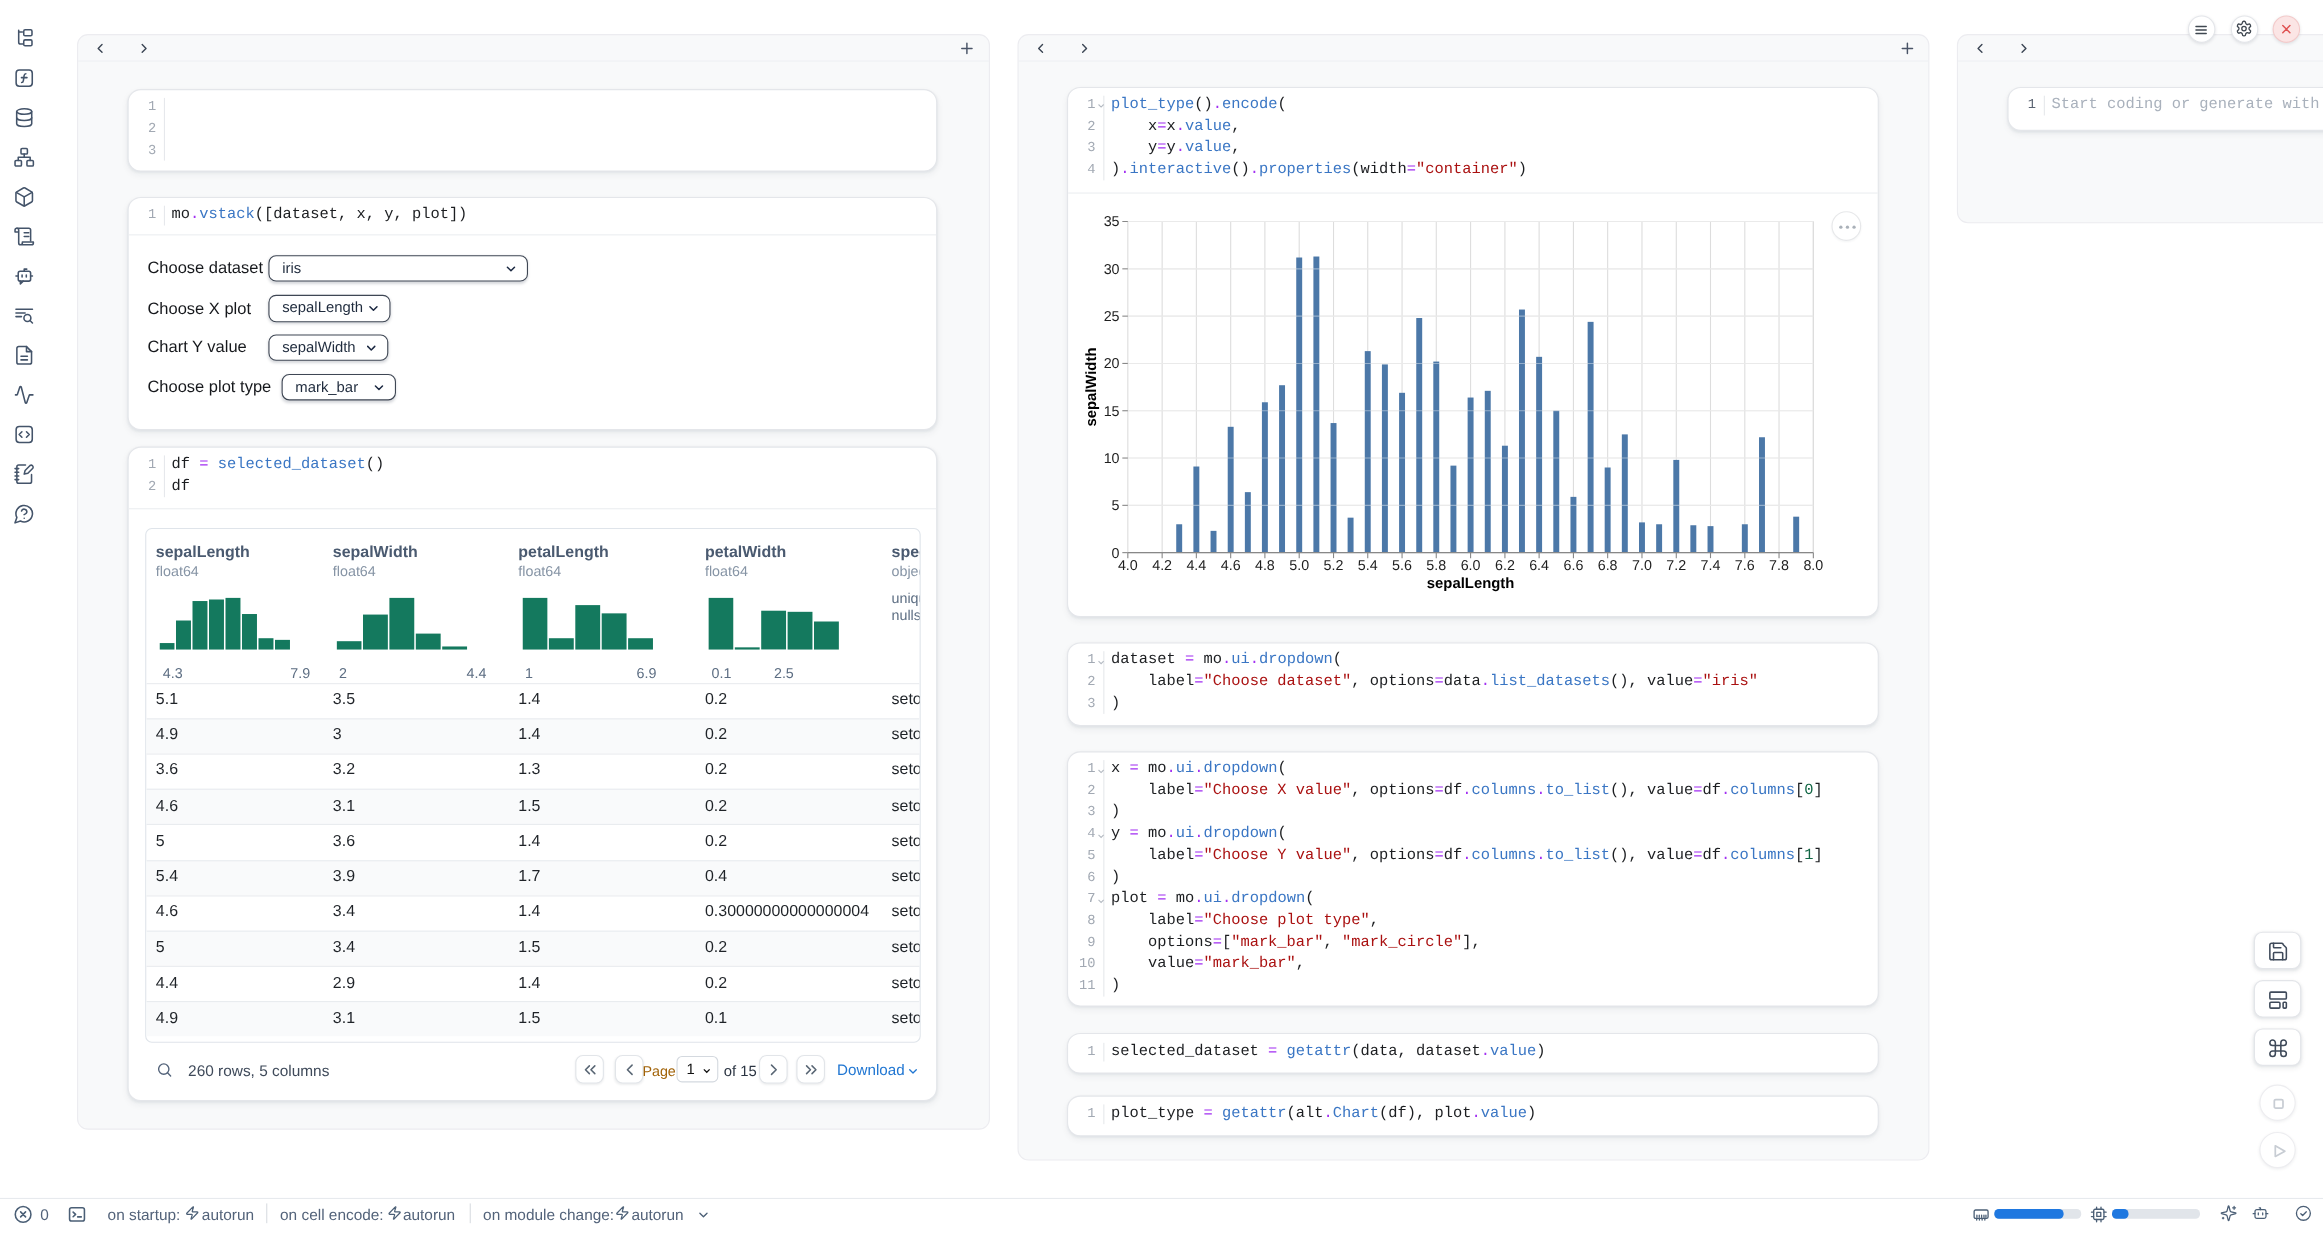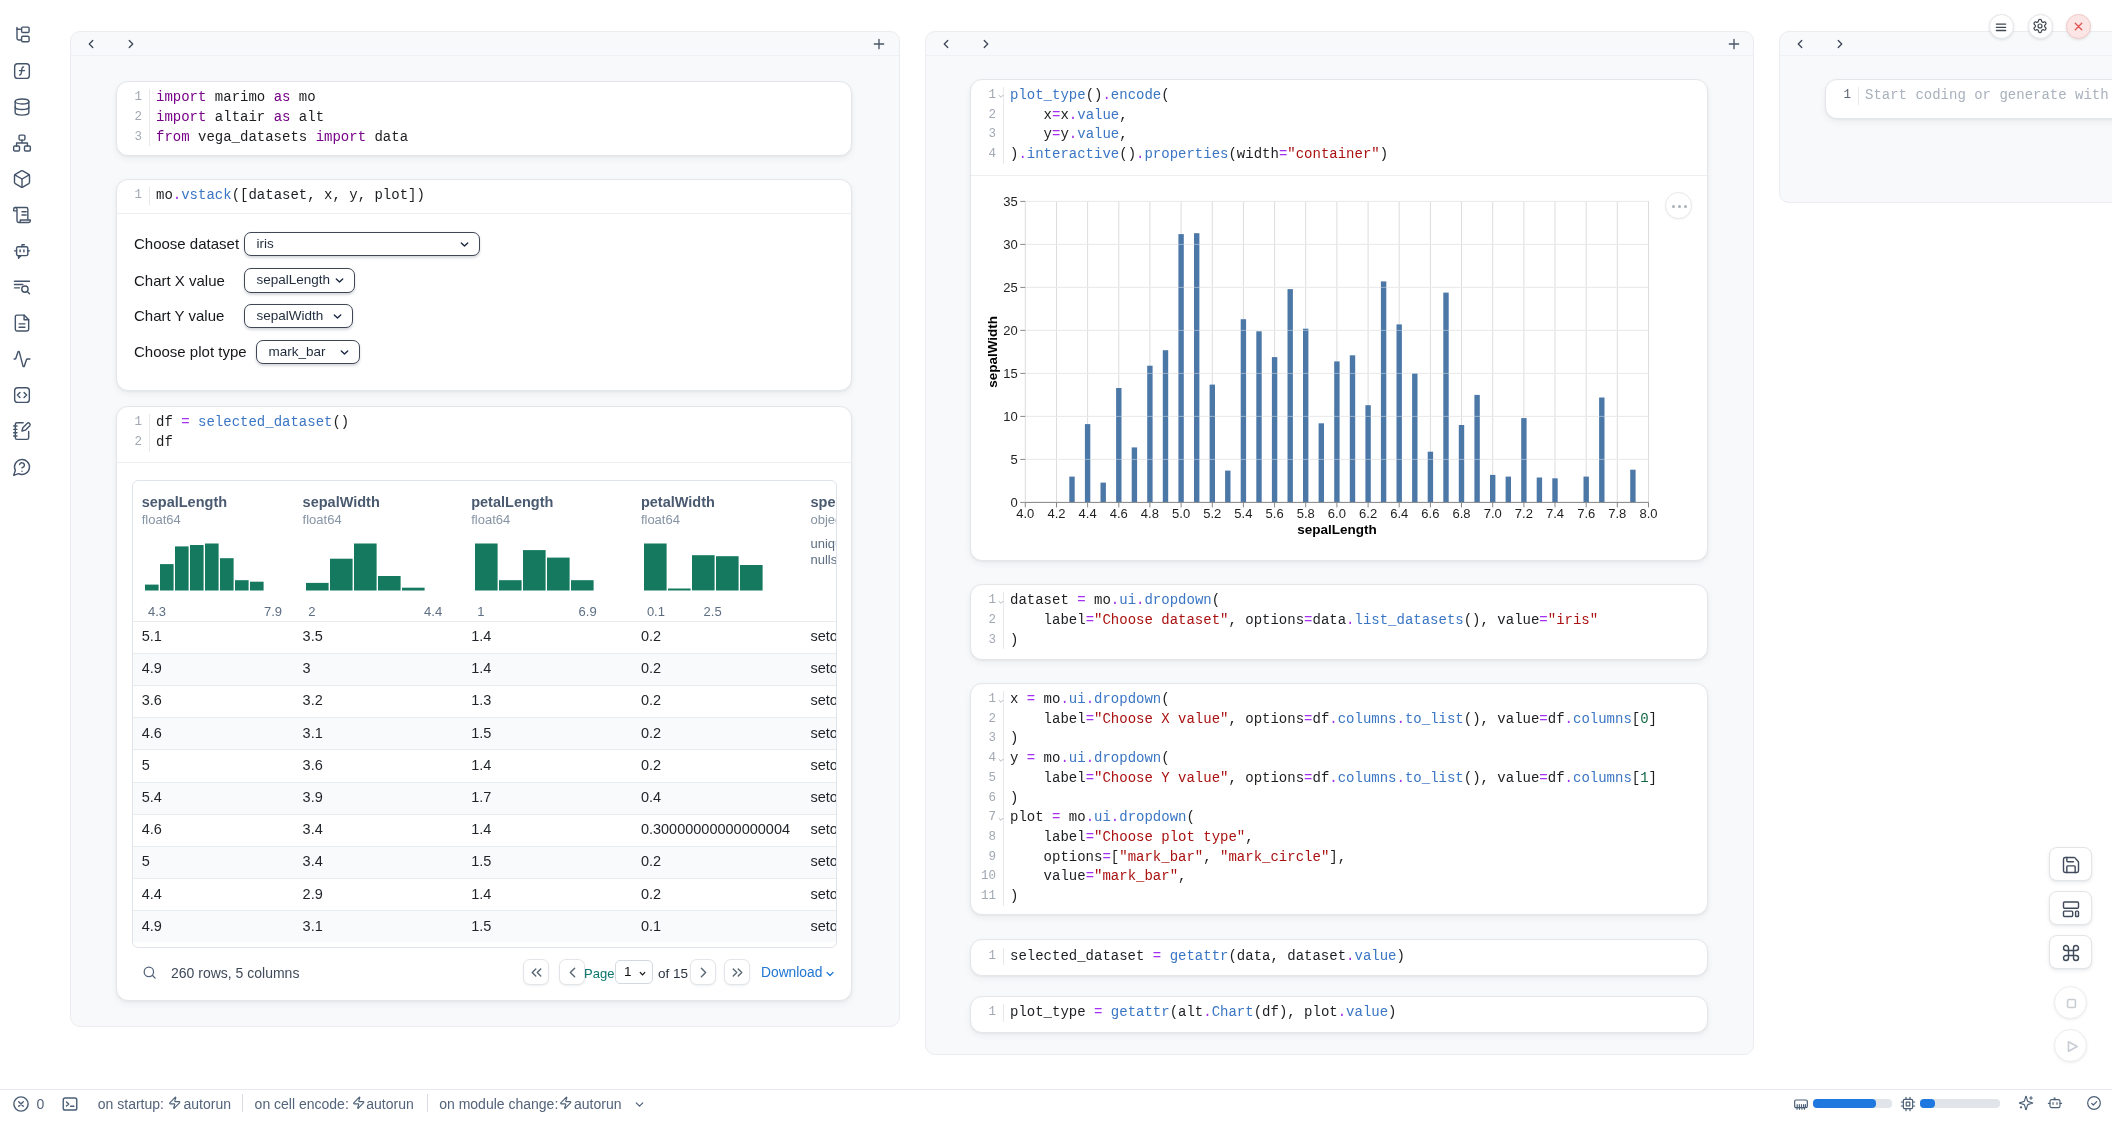--- a/index.html
+++ b/index.html
@@ -136,38 +136,37 @@
     <div class="abs" style="left:800px;top:4px;">
       <svg width="16" height="16" viewBox="0 0 24 24" fill="none" stroke="#4a5568" stroke-width="2" stroke-linecap="round" stroke-linejoin="round">
         <path d="M12 5v14M5 12h14"></path>
       </svg>
     </div>
     <div class="cell" style="left:45.0px;top:49.0px;width:736.0px;height:74.6px">
       <div class="abs" style="left:0;top:6.4px;width:100%">
         <div style="position:relative;height:59.1px">
           <div class="gut" style="left:0;width:25px">1<br>2<br>3</div>
           <div class="sepline" style="left:31.5px;top:1px;height:57.1px"></div>
-          <div class="code" style="position:absolute;left:39px;top:0"><span class="k">import</span> marimo <span class="k">as</span> mo<br><span class="k">import</span> altair <span class="k">as</span> alt<br><span class="k">from</span> vega_datasets <span class="k">import</span> data</div>
         </div>
       </div>
     </div>
     <div class="cell" style="left:45.0px;top:147.0px;width:736.0px;height:212.3px">
       <div class="abs" style="left:0;top:6.4px;width:100%">
         <div style="position:relative;height:19.7px">
           <div class="gut" style="left:0;width:25px">1</div>
           <div class="sepline" style="left:31.5px;top:1px;height:17.7px"></div>
           <div class="code" style="position:absolute;left:39px;top:0">mo<span class="o">.</span><span class="f">vstack</span>([dataset, x, y, plot])</div>
         </div>
       </div>
       <div class="abs" style="left:0;top:33.4px;width:100%;height:1px;background:#eceef1"></div>
       <div class="abs uilab" style="left:17px;top:55.3px">Choose dataset</div>
       <div class="sel" style="left:127.0px;top:52.1px;width:236px;height:24.2px">iris<svg class="selch" viewBox="0 0 24 24" fill="none" stroke="#1c2942" stroke-width="3" stroke-linecap="round" stroke-linejoin="round">
           <path d="M5 8.5l7 7 7-7"></path>
         </svg></div>
-      <div class="abs uilab" style="left:17px;top:91.6px">Chart X value</div>
+      <div class="abs uilab" style="left:17px;top:91.6px">Choose X plot</div>
       <div class="sel" style="left:127.0px;top:88.4px;width:111px;height:24.2px">sepalLength<svg class="selch" viewBox="0 0 24 24" fill="none" stroke="#1c2942" stroke-width="3" stroke-linecap="round" stroke-linejoin="round">
           <path d="M5 8.5l7 7 7-7"></path>
         </svg></div>
       <div class="abs uilab" style="left:17px;top:127.4px">Chart Y value</div>
       <div class="sel" style="left:127.0px;top:124.2px;width:109px;height:24.2px">sepalWidth<svg class="selch" viewBox="0 0 24 24" fill="none" stroke="#1c2942" stroke-width="3" stroke-linecap="round" stroke-linejoin="round">
           <path d="M5 8.5l7 7 7-7"></path>
         </svg></div>
       <div class="abs uilab" style="left:17px;top:163.2px">Choose plot type</div>
       <div class="sel" style="left:139.0px;top:160.0px;width:104px;height:24.2px">mark_bar<svg class="selch" viewBox="0 0 24 24" fill="none" stroke="#1c2942" stroke-width="3" stroke-linecap="round" stroke-linejoin="round">
           <path d="M5 8.5l7 7 7-7"></path>
@@ -317,21 +316,21 @@
           </svg>
         </div>
       </div>
       <div class="pgbtn" style="left:441.5px;top:551.5px">
         <div class="abs" style="left:4px;top:4px">
           <svg width="17" height="17" viewBox="0 0 24 24" fill="none" stroke="#5a6775" stroke-width="2" stroke-linecap="round" stroke-linejoin="round">
             <path d="M15 18l-6-6 6-6"></path>
           </svg>
         </div>
       </div>
-      <div class="abs" style="left:467px;top:559px;font-size:13px;color:#0f766e">Page</div>
+      <div class="abs" style="left:467px;top:559px;font-size:13px;color:#a16207">Page</div>
       <div class="abs" style="left:498px;top:553px;width:37.5px;height:24px;border:1px solid #d4d9df;border-radius:5px;background:#fff;font-size:13.5px;color:#111;line-height:22px;padding-left:8px">1<svg class="abs" style="right:5px;top:7.5px" width="9" height="9" viewBox="0 0 24 24" fill="none" stroke="#111" stroke-width="3.2">
           <path d="M5 8.5l7 7 7-7"></path>
         </svg></div>
       <div class="abs" style="left:541px;top:558.5px;font-size:13.5px;color:#2b3442">of 15</div>
       <div class="pgbtn" style="left:573.0px;top:551.5px">
         <div class="abs" style="left:4px;top:4px">
           <svg width="17" height="17" viewBox="0 0 24 24" fill="none" stroke="#5a6775" stroke-width="2" stroke-linecap="round" stroke-linejoin="round">
             <path d="M9 18l6-6-6-6"></path>
           </svg>
         </div>

